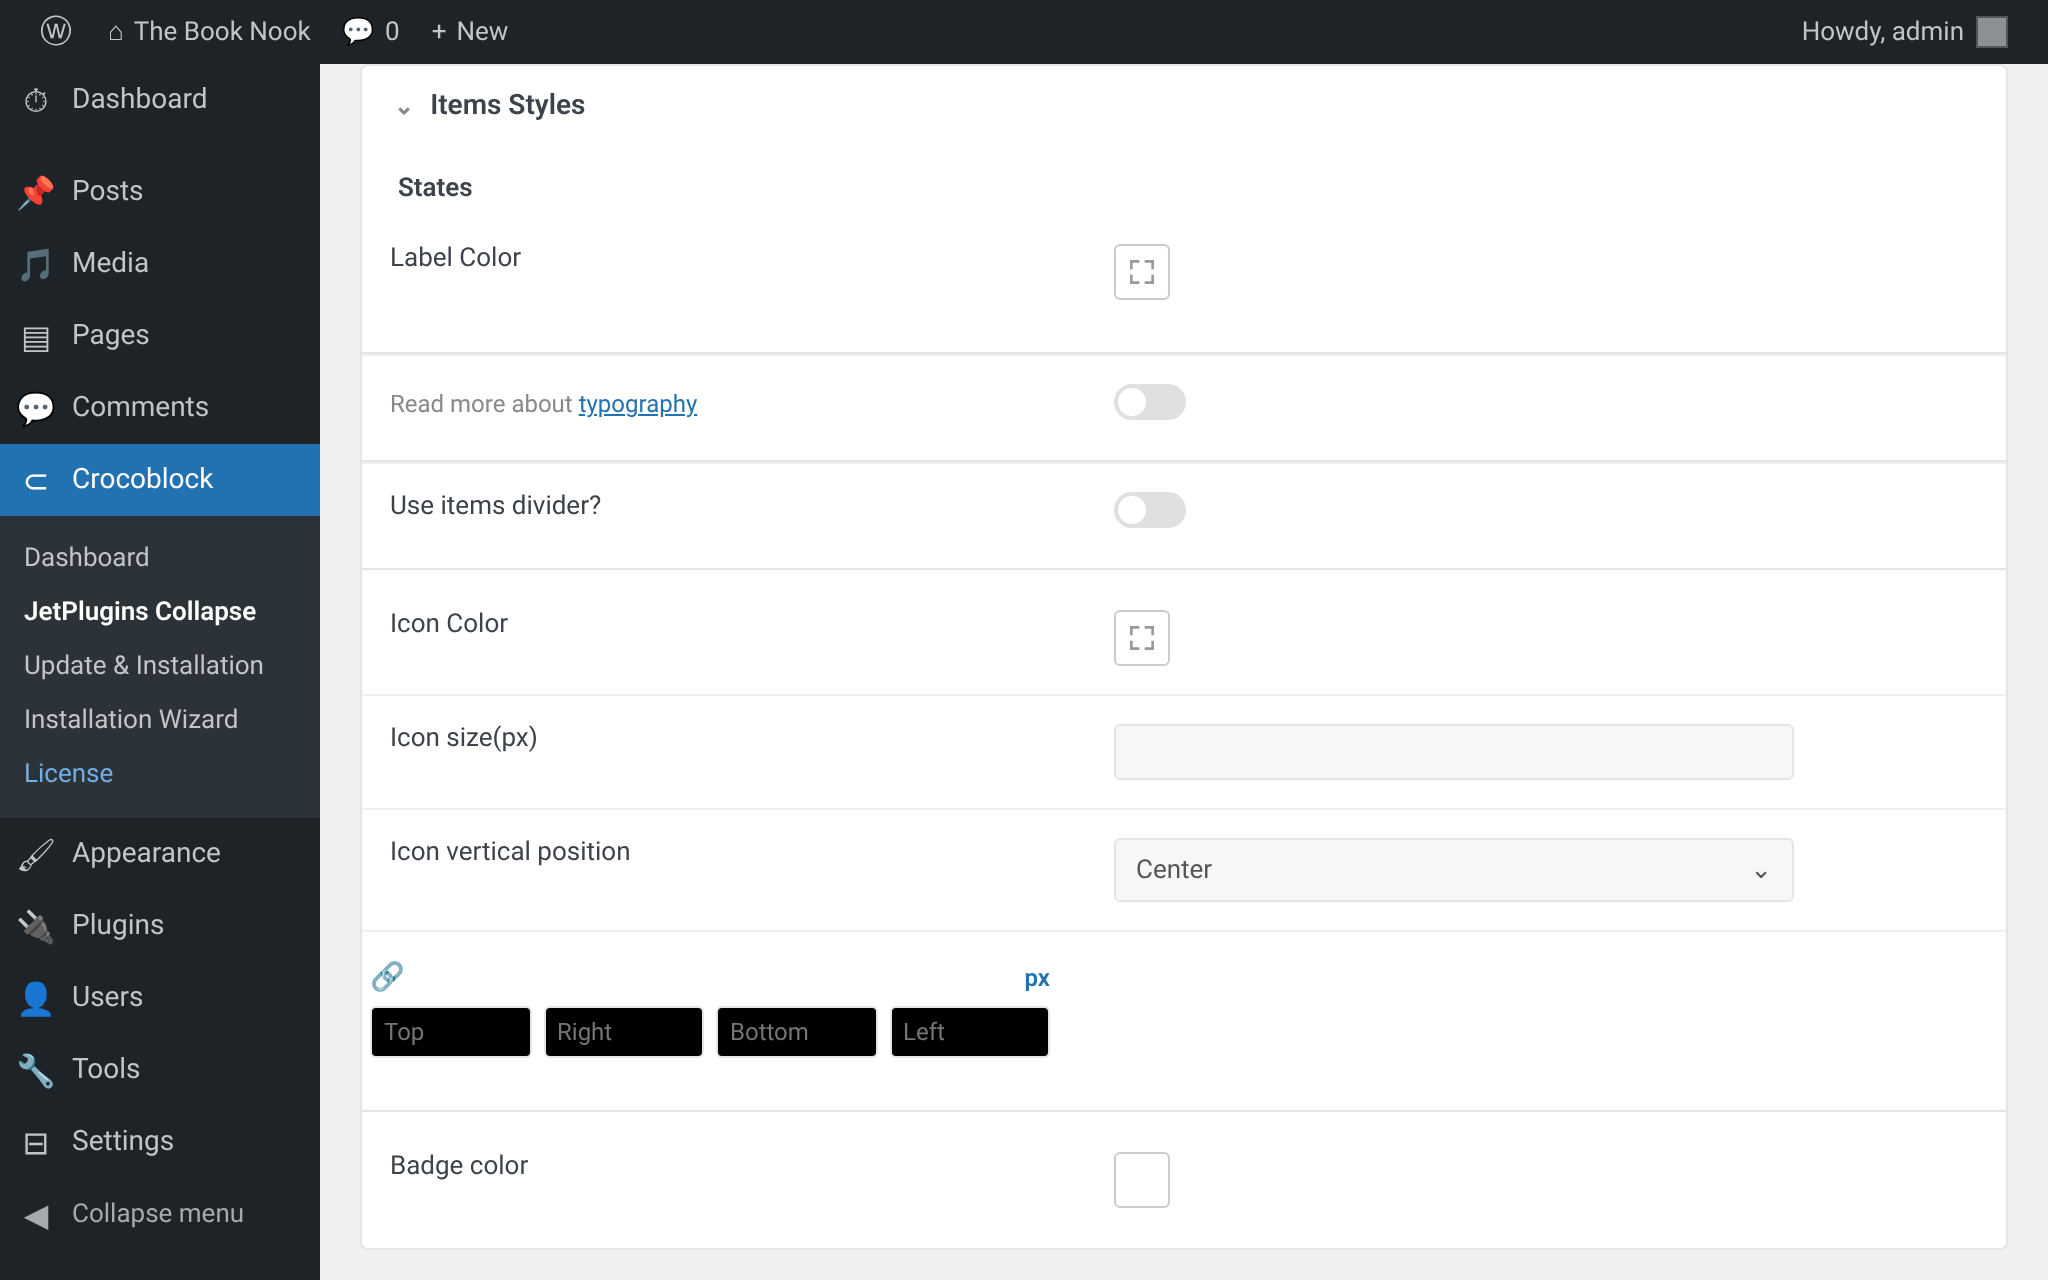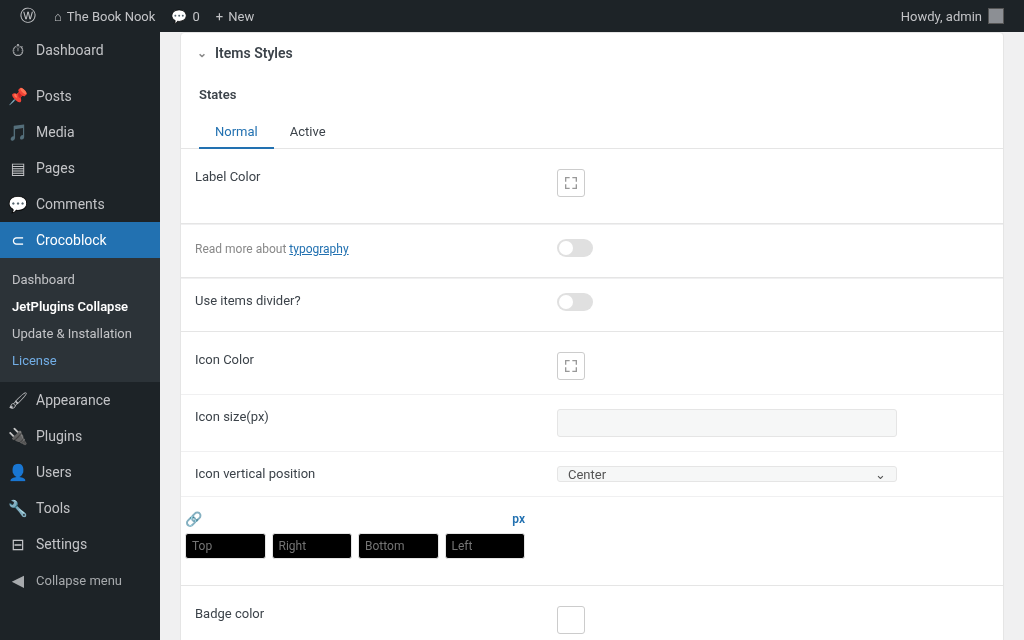--- a/index.html
+++ b/index.html
@@ -31,21 +31,21 @@
 .field-row:first-child{border-top:none}
 .field-label{width:372px;padding-left:10px;font-size:13px;color:#3c434a}
 .field-label .sub{color:#888;font-size:12px;margin-top:3px}
 .field-label .sub a{color:#2271b1;text-decoration:underline}
 .field-control{flex:1}
 .color-btn{width:28px;height:28px;border:1px solid #ccc;border-radius:3px;display:flex;align-items:center;justify-content:center;cursor:pointer;background:#fff}
 .color-btn svg{width:16px;height:16px;fill:#999}
 .toggle{width:36px;height:18px;background:#e0e0e0;border-radius:10px;position:relative;cursor:pointer}
 .toggle::after{content:"";position:absolute;width:14px;height:14px;background:#fff;border-radius:50%;top:2px;left:2px}
 .text-input{width:100%;max-width:340px;height:28px;background:#f6f7f7;border:1px solid #e5e5e5;border-radius:3px;padding:0 8px}
-.select{width:100%;max-width:340px;height:16px;background:#f6f7f7;border:1px solid #e5e5e5;border-radius:3px;padding:0 10px;display:flex;align-items:center;justify-content:space-between;font-size:13px;color:#555;cursor:pointer}
+.select{width:100%;max-width:340px;height:32px;background:#f6f7f7;border:1px solid #e5e5e5;border-radius:3px;padding:0 10px;display:flex;align-items:center;justify-content:space-between;font-size:13px;color:#555;cursor:pointer}
 .dimensions{display:flex;flex-direction:column;gap:6px;max-width:340px}
 .dim-top{display:flex;justify-content:space-between;align-items:center}
 .link-icn{color:#888;font-size:14px}
 .unit{color:#2271b1;font-size:12px;font-weight:600}
 .dim-inputs{display:flex;gap:6px}
 .dim-inputs input{flex:1;height:26px;background:#000000;border:1px solid #e5e5e5;border-radius:3px;padding:0 6px;font-size:12px;color:#888;min-width:0}
 .section-gap{border-top:1px solid #e5e5e5;margin-top:6px}
 .group{padding:6px 0}
 </style>
 </head>
@@ -98,20 +98,21 @@
       <span>Comments</span>
     </div>
   <div class="menu-item active">
       <span class="icn">⊂</span>
       <span>Crocoblock</span>
     </div>
   <div class="submenu">
     <div class="submenu-item">Dashboard</div>
     <div class="submenu-item active">JetPlugins Collapse</div>
     <div class="submenu-item">Update &amp; Installation</div>
+    <div class="submenu-item">Installation Wizard</div>
     <div class="submenu-item highlight">License</div>
   </div>
   <div class="menu-item">
       <span class="icn">🖌</span>
       <span>Appearance</span>
     </div>
   <div class="menu-item">
       <span class="icn">🔌</span>
       <span>Plugins</span>
     </div>
@@ -134,24 +135,20 @@
 </div>
 
 <div class="content">
   <div style="max-width:880px;margin:0 auto">
     <div class="panel">
       <div class="panel-header">
         <span class="chev">⌄</span>
         <span>Items Styles</span>
       </div>
       <div class="states">States</div>
-      <div class="tabs">
-        <div class="tab active">Normal</div>
-        <div class="tab">Active</div>
-      </div>
 
       <div class="group">
         <div class="field-row">
           <div class="field-label">Label Color</div>
           <div class="field-control">
               <div class="color-btn">
                 <svg viewBox="0 0 24 24">
                   <path d="M3 3h7v2H5v5H3V3m18 0v7h-2V5h-5V3h7M3 21v-7h2v5h5v2H3m18 0h-7v-2h5v-5h2v7"></path>
                 </svg>
               </div>

